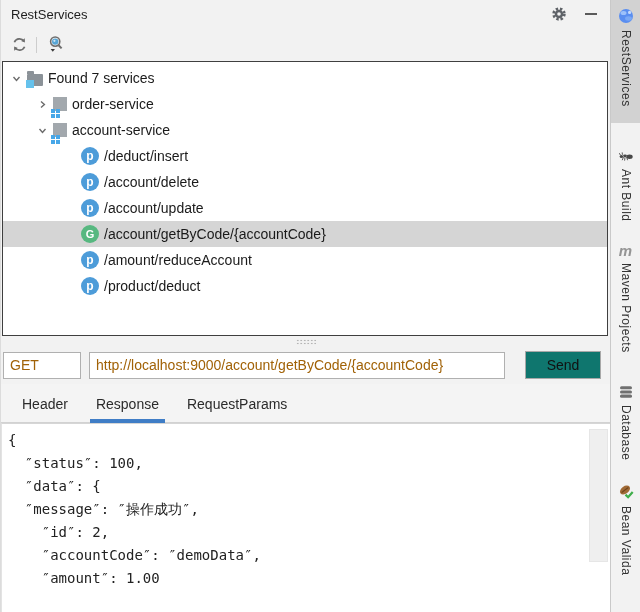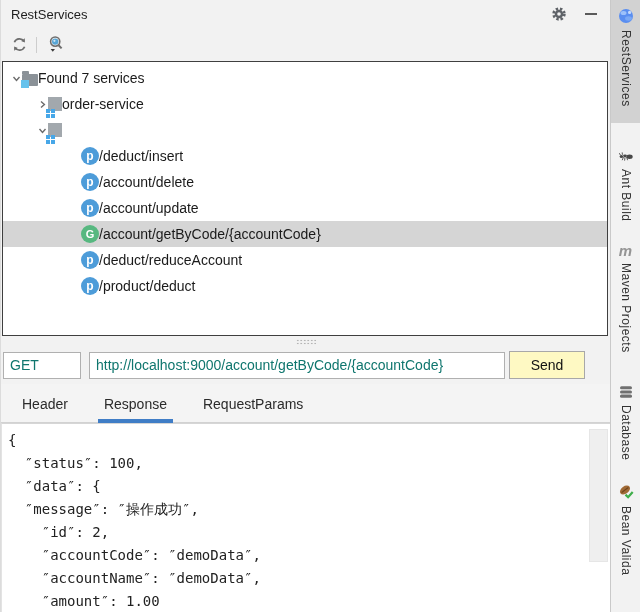--- a/index.html
+++ b/index.html
@@ -13,46 +13,46 @@
   .titlebar .spacer { flex:1; }
   .tb-icon { display:flex; align-items:center; justify-content:center; width:20px; height:20px; cursor:pointer; }
   .min-dash { width:12px; height:2px; background:#5a5a5a; }
 
   
   .toolbar { position:absolute; top:28px; left:0; width:610px; height:33px; display:flex; align-items:center; padding-left:8px; }
   .toolbar .sep { width:1px; height:16px; background:#cdcdcd; margin:0 9px 0 7px; }
 
   
   .tree { position:absolute; top:61px; left:1px; width:606px; height:275px; background:#fff; border:1px solid #3f3f3f; padding-top:3px; overflow:hidden; }
-  .trow { display:flex; align-items:center; height:26px; font-size:14px; color:#1a1a1a; cursor:pointer; }
+  .trow { display:flex; align-items:center; height:26px; gap:5px; font-size:14px; color:#1a1a1a; cursor:pointer; }
   .trow.sel { background:#d5d5d5; }
   .ind0 { padding-left:8px; } .ind1 { padding-left:34px; } .ind2 { padding-left:78px; }
   .chev { flex:0 0 11px; display:flex; }
   .icon-folder { position:relative; flex:0 0 16px; width:16px; height:12px; background:#8b9298; border-radius:1px; margin-top:3px; }
   .icon-folder::before { content:""; position:absolute; top:-3px; left:0; width:7px; height:3px; background:#8b9298; border-radius:1px 1px 0 0; }
   .icon-folder::after { content:""; position:absolute; left:-1px; bottom:-2px; width:8px; height:8px; background:#66c2ec; }
   .icon-module { position:relative; flex:0 0 14px; width:14px; height:14px; background:#a2a8ad; }
   .icon-module::after { content:""; position:absolute; left:-2px; bottom:-2px; width:4px; height:4px; background:#47a7e8; box-shadow:5px 0 0 #47a7e8, 0 5px 0 #47a7e8, 5px 5px 0 #47a7e8; }
   .badge { flex:0 0 18px; width:18px; height:18px; border-radius:50%; color:#fff; font-size:12px; font-weight:bold; display:flex; align-items:center; justify-content:center; }
   .badge-p { background:#4d9cd9; }
   .badge-g { background:#57b880; font-size:11px; }
 
   
   .splitter { position:absolute; top:336px; left:0; width:610px; height:12px; display:flex; align-items:center; justify-content:center; cursor:row-resize; }
   .grip { width:20px; height:6px; background-image:radial-gradient(circle, #b5b5b5 0.9px, transparent 1.1px); background-size:3.5px 3px; }
 
   
   .reqbar { position:absolute; top:348px; left:0; width:610px; height:34px; display:flex; align-items:center; padding:0 2px; }
-  .reqbar input { height:27px; border:1px solid #b0b0b0; background:#fff; font-size:14px; color:#0f766e; padding:0 6px; font-family:"Liberation Sans", sans-serif; }
+  .reqbar input { height:27px; border:1px solid #b0b0b0; background:#fff; font-size:14px; color:#a16207; padding:0 6px; font-family:"Liberation Sans", sans-serif; }
   .method-input { width:78px; }
   .url-input { width:416px; margin-left:8px; }
-  .send-btn { width:76px; height:28px; margin-left:4px; background:#fef9c3; border:1px solid #a8a8a8; font-size:14px; color:#111; cursor:pointer; font-family:"Liberation Sans", sans-serif; }
-
-  
-  .tabsbar { position:absolute; top:384px; left:0; width:610px; height:39px; background:#f4f4f4; border-bottom:1px solid #d2d2d2; display:flex; align-items:flex-end; padding-left:18px; gap:30px; }
+  .send-btn { width:76px; height:28px; margin-left:20px; background:#0f766e; border:1px solid #a8a8a8; font-size:14px; color:#111; cursor:pointer; font-family:"Liberation Sans", sans-serif; }
+
+  
+  .tabsbar { position:absolute; top:384px; left:0; width:610px; height:39px; background:#f4f4f4; border-bottom:1px solid #d2d2d2; display:flex; align-items:flex-end; padding-left:18px; gap:22px; }
   .tab { position:relative; font-size:14px; color:#2b2b2b; padding:0 3px 10px; cursor:pointer; }
   .tab.active::after { content:""; position:absolute; left:-3px; right:-3px; bottom:-1px; height:4px; background:#3f7dc6; }
 
   
   .response { position:absolute; top:423px; left:0; width:610px; height:189px; background:#fff; border-top:1px solid #d6d6d6; border-left:1px solid #e3e3e3; padding:5px 0 0 6px; }
   .rline { font-family:"DejaVu Sans Mono","DejaVu Sans",monospace; font-size:14px; line-height:23px; color:#222; white-space:pre; }
   .vscroll { position:absolute; top:5px; right:3px; width:19px; height:133px; background:#efefef; border:1px solid #e6e6e6; cursor:pointer; }
 
   
   .sidebar { position:absolute; right:0; top:0; width:30px; height:612px; background:#f2f2f2; border-left:1px solid #c9c9c9; display:flex; flex-direction:column; align-items:center; overflow:hidden; }
@@ -123,40 +123,41 @@
         <span class="icon-module"></span>
         <span>order-service</span>
       </div>
       <div class="trow ind1">
         <span class="chev">
             <svg width="11" height="11" viewBox="0 0 11 11">
               <path d="M2.5 4 L5.5 7.4 L8.5 4" fill="none" stroke="#6b6b6b" stroke-width="1.4"></path>
             </svg>
           </span>
         <span class="icon-module"></span>
+        <span>account-service</span>
       </div>
       <div class="trow ind2">
         <span class="badge badge-p">p</span>
         <span>/deduct/insert</span>
       </div>
       <div class="trow ind2">
         <span class="badge badge-p">p</span>
         <span>/account/delete</span>
       </div>
       <div class="trow ind2">
         <span class="badge badge-p">p</span>
         <span>/account/update</span>
       </div>
       <div class="trow ind2 sel">
         <span class="badge badge-g">G</span>
         <span>/account/getByCode/{accountCode}</span>
       </div>
       <div class="trow ind2">
         <span class="badge badge-p">p</span>
-        <span>/deduct/reduceAccount</span>
+        <span>/amount/reduceAccount</span>
       </div>
       <div class="trow ind2">
         <span class="badge badge-p">p</span>
         <span>/product/deduct</span>
       </div>
     </div>
 
     <div class="splitter">
       <span class="grip"></span>
     </div>
@@ -173,21 +174,20 @@
       <span class="tab">RequestParams</span>
     </div>
 
     <div class="response">
       <div class="rline">{</div>
       <div class="rline">  ″status″: 100,</div>
       <div class="rline">  ″data″: {</div>
       <div class="rline">  ″message″: ″操作成功″,</div>
       <div class="rline">    ″id″: 2,</div>
       <div class="rline">    ″accountCode″: ″demoData″,</div>
-      <div class="rline">    ″accountName″: ″demoData″,</div>
       <div class="rline">    ″amount″: 1.00</div>
       <div class="vscroll"></div>
     </div>
 
   </div>
 
   <div class="sidebar">
     <div class="stab active">
       <span class="sicon">
         <svg width="18" height="18" viewBox="0 0 18 18">

